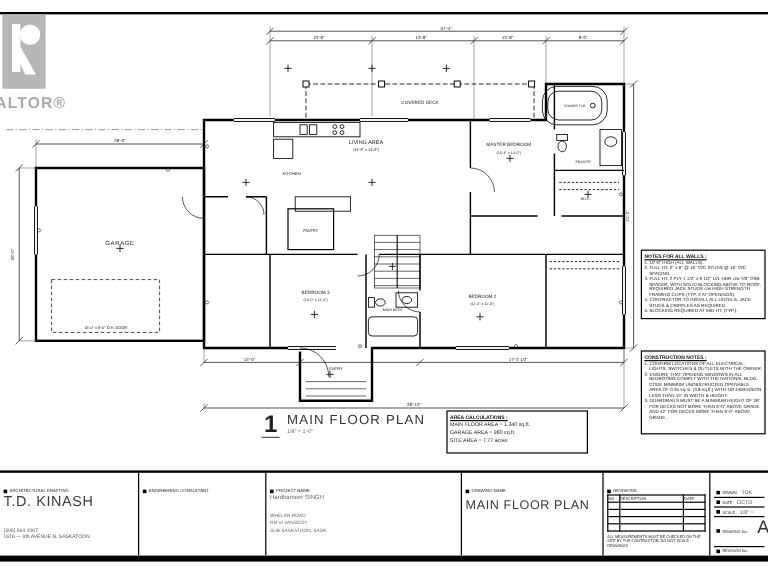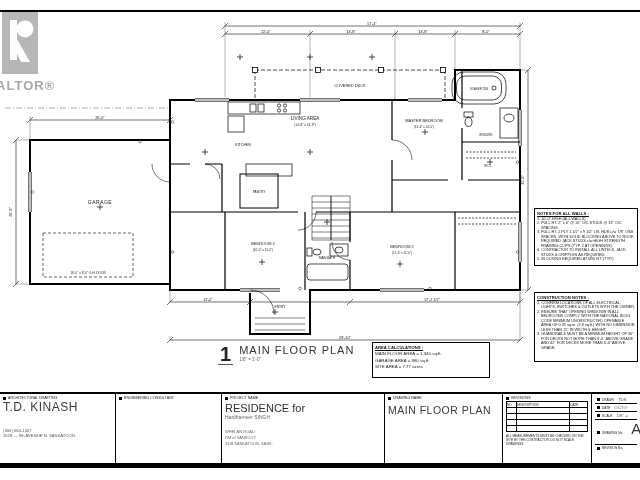--- a/index.html
+++ b/index.html
@@ -25,21 +25,21 @@
   .area-line{font-size:4.4px;line-height:1.5;color:#222;white-space:nowrap}
   
   .plan-caption{position:absolute;left:218px;top:344px;display:flex;align-items:flex-start}
   .cap-num{font-size:20px;font-weight:bold;color:#222;line-height:1;border-bottom:1px solid #555;padding:0 2px}
   .cap-text{margin-left:6px}
   .cap-title{font-size:11px;letter-spacing:1px;color:#333}
   .cap-scale{font-size:4.5px;color:#666;margin-top:1px}
   
   .tb{position:absolute;left:0;top:392px;width:640px;height:76px;box-sizing:border-box;
       border-top:2px solid #000;border-bottom:5px solid #000;display:flex;background:#fff}
-  .tb-sec{border-right:1.2px solid #000;box-sizing:border-box;padding:2px 3px;overflow:hidden;position:relative}
+  .tb-sec{border-right:1.2px solid #000;box-sizing:border-box;padding:13px 3px;overflow:hidden;position:relative}
   .hdr{display:flex;align-items:center;font-size:3.6px;color:#222;white-space:nowrap;margin-bottom:1px}
   .blt{width:3px;height:3px;background:#000;display:inline-block;margin-right:2px;flex:none}
   .s1{width:116px}.s2{width:106px}.s3{width:163px}.s4{width:118px}.s5{width:89px}.s6{flex:1}
   .firm-name{font-size:12px;letter-spacing:.5px;color:#3c3c3c;line-height:1.05;margin-top:1px}
   .firm-contact{font-size:4.2px;color:#555;margin-top:14px;line-height:1.4}
   .proj-title{font-size:11px;color:#2e2e2e;margin-top:2px}
   .proj-client{font-size:5px;color:#666}
   .proj-lines{font-size:4px;color:#666;margin-top:9px;line-height:1.5}
   .dwg-title{font-size:10.5px;letter-spacing:.5px;color:#3a3a3a;margin-top:4px}
   .rev-table{width:100%;border-collapse:collapse;margin-top:1px}
@@ -274,21 +274,20 @@
     <div class="hdr">
         <span class="blt"></span>
       <span>ENGINEERING CONSULTANT</span>
       </div>
   </div>
   <div class="tb-sec s3">
     <div class="hdr">
         <span class="blt"></span>
       <span>PROJECT NAME</span>
       </div>
-    <div class="proj-title">RESIDENCE for</div>
     <div class="proj-client">Hardhameer SINGH</div>
     <div class="proj-lines">
       <div>WHELAN ROAD</div>
       <div>RM of VANSCOY</div>
       <div>SUB SASKATOON, SASK.</div>
     </div>
   </div>
   <div class="tb-sec s4">
     <div class="hdr">
         <span class="blt"></span>

